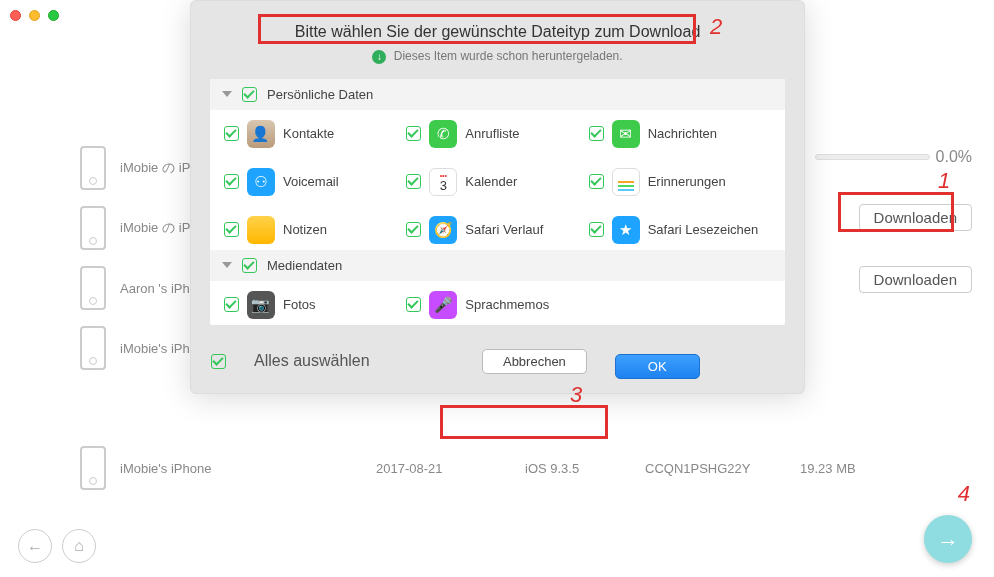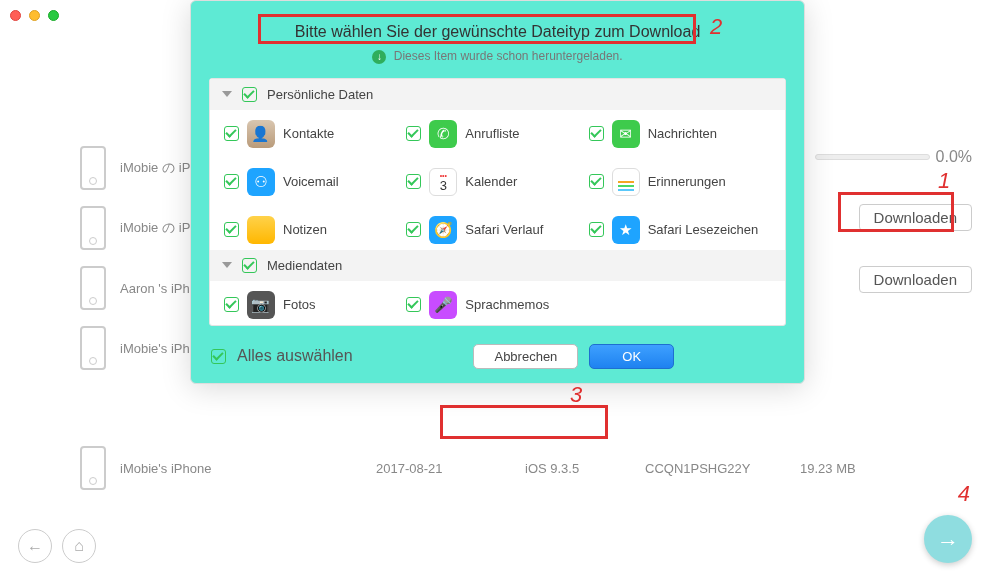--- a/index.html
+++ b/index.html
@@ -21,37 +21,37 @@
 .bg-row .date{position:absolute;left:296px;}
 .bg-row .ios{position:absolute;left:445px;}
 .bg-row .udid{position:absolute;left:565px;}
 .bg-row .size{position:absolute;left:720px;}
 .bg-side{position:absolute;right:22px;display:flex;flex-direction:column;align-items:flex-end;gap:8px;}
 .progress { width: 115px; height: 6px; border-radius: 3px; background: linear-gradient(#7de38b,#7de38b) left/0% 100% no-repeat, #eee; border:1px solid #ddd; }
 .pct { font-size:16px; color:#888; margin-left:6px;}
 .dl-btn { background:#fff; border:1px solid #ccc; border-radius:4px; font-size:15px; color:#555; padding:4px 14px; cursor:pointer;}
 
 
-.modal { position:absolute; left:190px; top:0; width:615px; background:#5eead4; border:1px solid #ddd; border-radius:6px; box-shadow:0 4px 30px rgba(0,0,0,0.15); padding-bottom:14px;}
+.modal { position:absolute; left:190px; top:0; width:615px; background:#e5e5e5; border:1px solid #ddd; border-radius:6px; box-shadow:0 4px 30px rgba(0,0,0,0.15); padding-bottom:14px;}
 .modal h2 { font-size:16px; font-weight:400; text-align:center; margin-top:22px; color:#333;}
 .sub { text-align:center; font-size:12px; color:#777; margin-top:8px; }
 .sub .dl-ic{display:inline-flex;width:14px;height:14px;border-radius:50%;background:#2fae5c;color:#fff;align-items:center;justify-content:center;font-size:10px;margin-right:4px;vertical-align:middle;}
 .panel { margin:14px 18px 8px; border:1px solid #e4e4e4; border-radius:3px; background:#fff; }
 .section-head { background:#f3f3f3; padding:8px 12px; display:flex; align-items:center; gap:10px; font-size:13px; color:#444;}
 .tri { width:0;height:0;border-left:5px solid transparent;border-right:5px solid transparent;border-top:6px solid #999;}
 .cb { width:15px;height:15px;border:1.5px solid #34c759;border-radius:3px;position:relative;flex-shrink:0;}
 .cb::after{content:"";position:absolute;left:3px;top:0px;width:4px;height:8px;border:solid #34c759;border-width:0 2px 2px 0;transform:rotate(45deg);}
 .grid { display:grid; grid-template-columns: repeat(3, 1fr); padding:10px 14px 6px; row-gap:20px; }
 .item { display:flex; align-items:center; gap:8px; font-size:13px; color:#444;}
 .app-ic { width:28px; height:28px; border-radius:6px; display:flex; align-items:center; justify-content:center; color:#fff; font-size:15px; flex-shrink:0;}
-.footer { display:flex; align-items:center; padding:10px 20px 0; gap:11px;}
+.footer { display:flex; align-items:center; padding:10px 20px 0; gap:28px;}
 .footer .spacer{flex:1;}
 .btn { border-radius:5px; padding:4px 20px; font-size:13px; cursor:pointer; }
 .btn-cancel{ background:#fff; border:1px solid #bbb; color:#444;}
-.btn-ok{ background:linear-gradient(#3ea0ff,#1e82f0); border:1px solid #1e6fd0; color:#fff; padding:4px 32px;}
+.btn-ok{ background:linear-gradient(#3ea0ff,#1e82f0); border:1px solid #1e6fd0; color:#fff; padding:4px 32px;margin-top:10px;}
 
 
 .ann { position:absolute; border:3px solid #e03030; pointer-events:none; }
 .ann-num { position:absolute; color:#e03030; font-size:22px; font-weight:500; font-style:italic;}
 
 
 .nav { position:absolute; left:18px; bottom:14px; display:flex; gap:10px;}
 .nav-btn{width:34px;height:34px;border:1px solid #ccc;border-radius:50%;display:flex;align-items:center;justify-content:center;color:#aaa;background:#fff;cursor:pointer;font-size:16px;}
 .next-btn{position:absolute;right:22px;bottom:14px;width:48px;height:48px;border-radius:50%;background:#8fdde0;display:flex;align-items:center;justify-content:center;color:#fff;font-size:22px;box-shadow:0 2px 6px rgba(0,0,0,0.2);cursor:pointer;}
 

